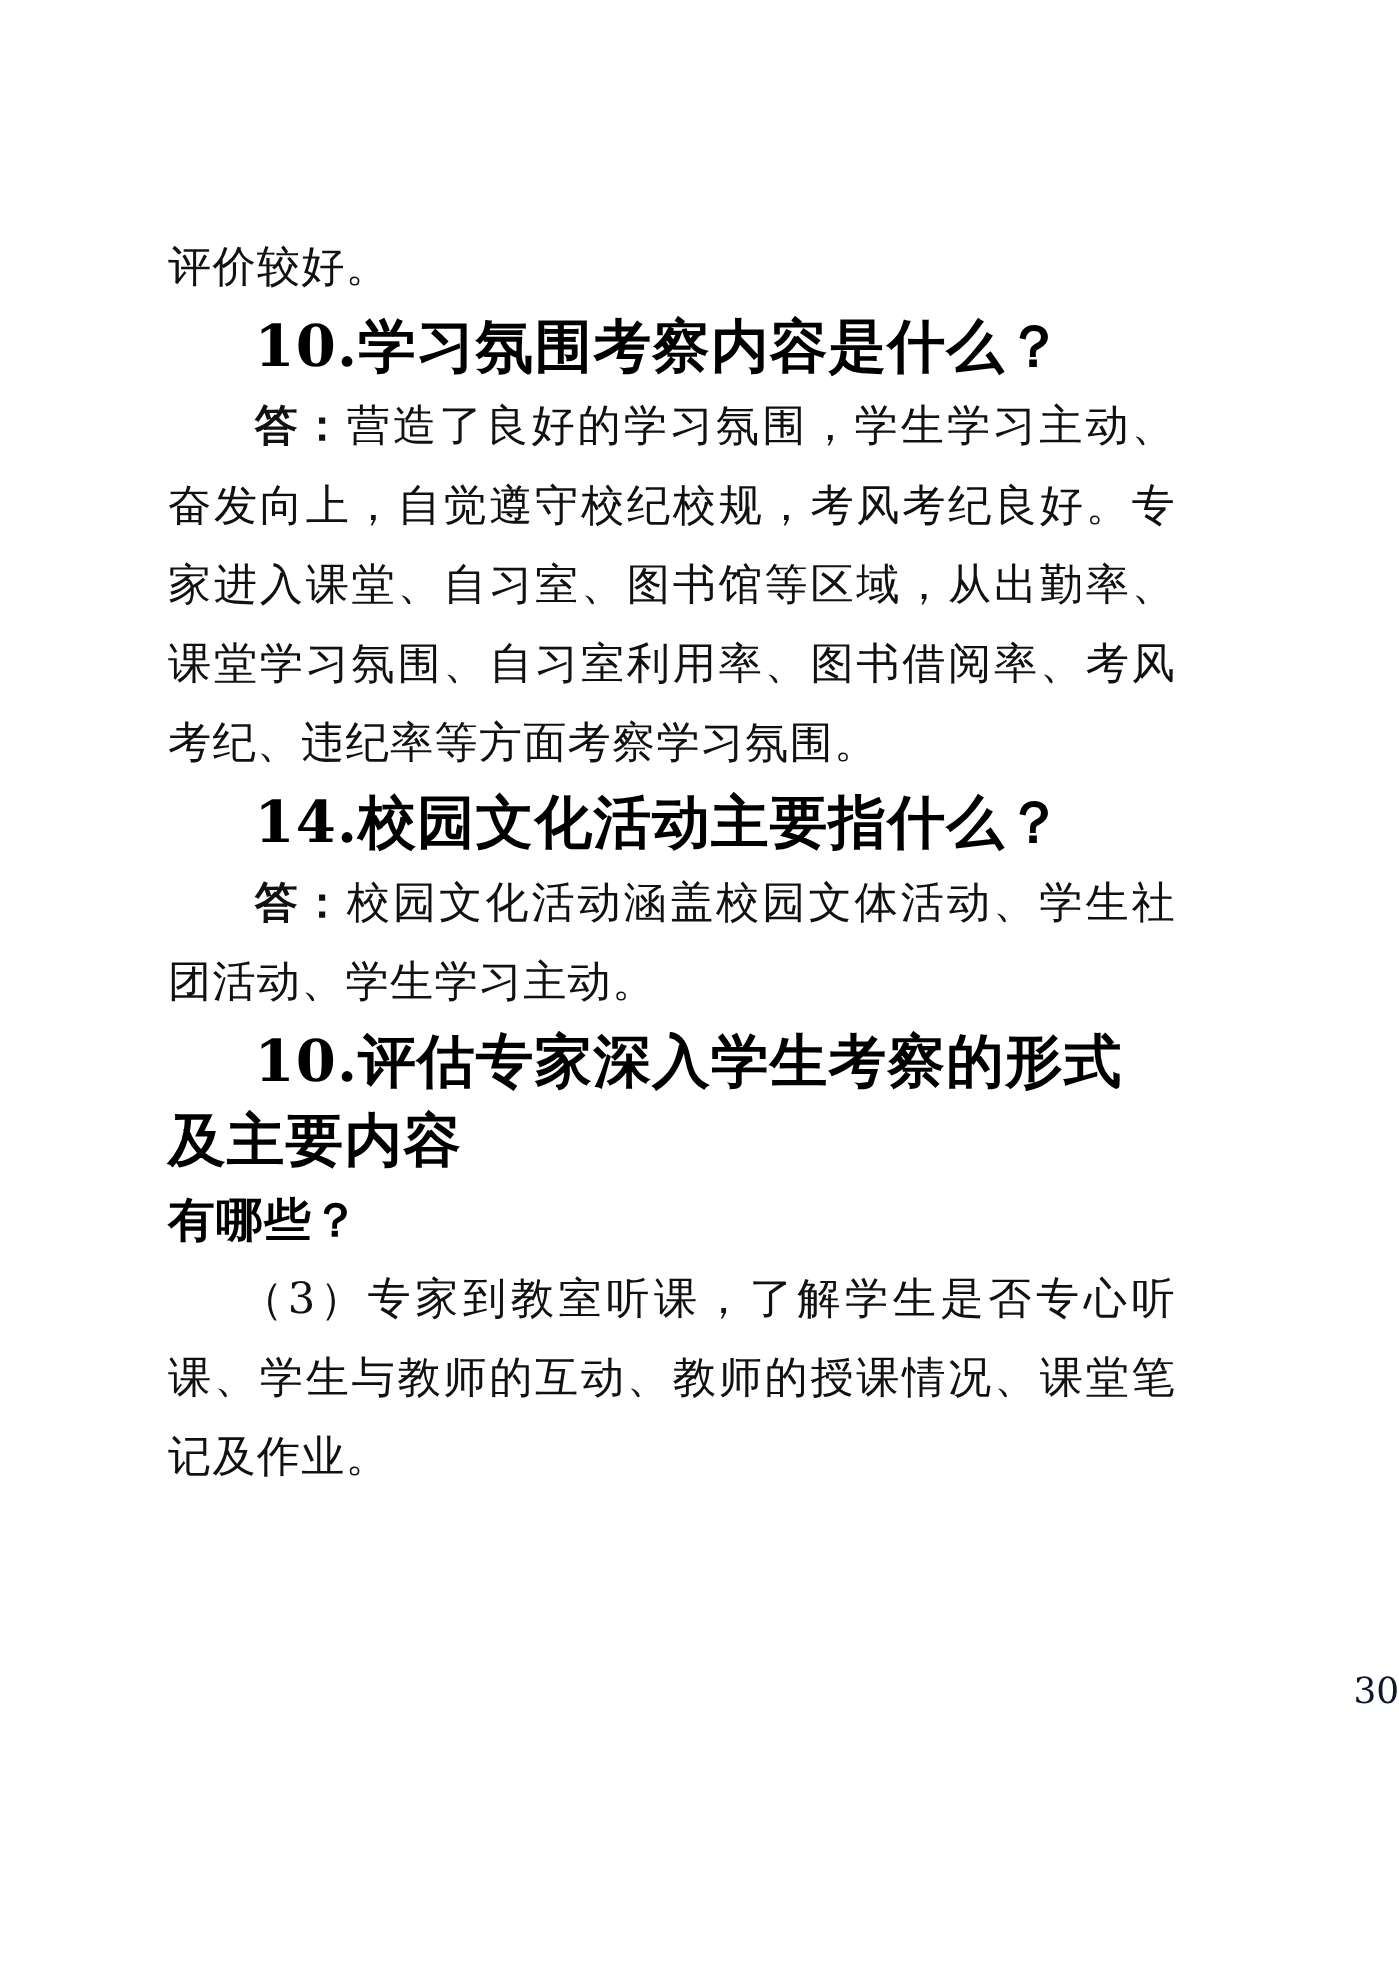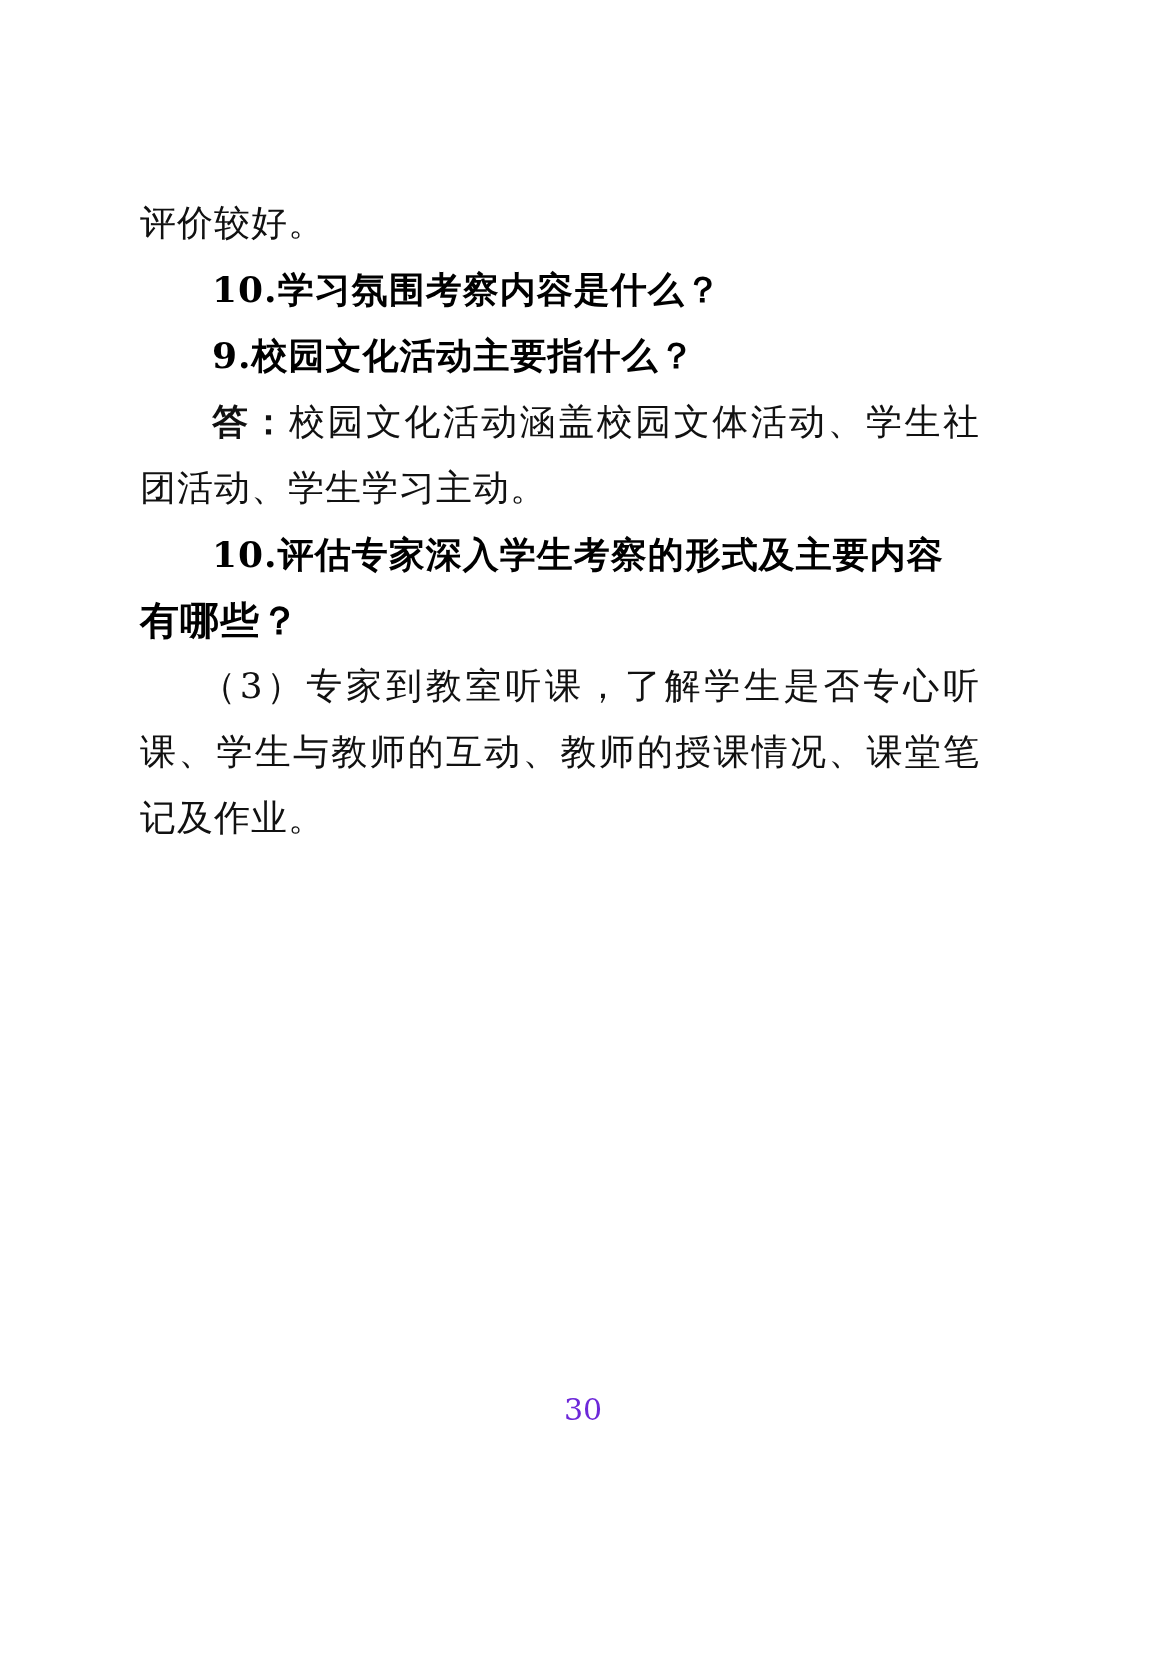--- a/index.html
+++ b/index.html
@@ -34,21 +34,21 @@
     color: #111111;
   }
   .para.indent {
     text-indent: 72px;
   }
   .para.indent-half {
     text-indent: 60px;
   }
   .q {
     font-weight: 700;
-    font-size: 36px;
+    font-size: 48px;
     line-height: 66px;
     letter-spacing: 1px;
     text-indent: 72px;
     margin: 0;
     color: #000000;
   }
   .q-cont {
     font-weight: 700;
     font-size: 39px;
     line-height: 66px;
@@ -58,39 +58,40 @@
     color: #000000;
   }
   .ans-label {
     font-weight: 700;
   }
   .page-number {
     position: absolute;
     left: 0;
     right: 0;
     top: 1392px;
-    text-align: center;
+    text-align: right;
     font-size: 30px;
-    color: #6d28d9;
+    color: #0f172a;
     font-family: "DejaVu Serif", "Liberation Serif", serif;
   }
 </style>
 </head>
 <body>
 
 <div class="page">
 
   <div class="content">
 
     <p class="para">评价较好。</p>
 
     <p class="q">10.学习氛围考察内容是什么？</p>
 
+    <p class="para indent"><span class="ans-label">答：</span><span>营造了良好的学习氛围，学生学习主动、奋发向上，自觉遵守校纪校规，考风考纪良好。专家进入课堂、自习室、图书馆等区域，从出勤率、课堂学习氛围、自习室利用率、图书借阅率、考风考纪、违纪率等方面考察学习氛围。</span></p>
 
-    <p class="q">9.校园文化活动主要指什么？</p>
+    <p class="q">14.校园文化活动主要指什么？</p>
 
     <p class="para indent"><span class="ans-label">答：</span><span>校园文化活动涵盖校园文体活动、学生社团活动、学生学习主动。</span></p>
 
     <p class="q">10.评估专家深入学生考察的形式及主要内容</p>
 
     <p class="q-cont">有哪些？</p>
 
 
     <p class="para indent-half">（3）专家到教室听课，了解学生是否专心听课、学生与教师的互动、教师的授课情况、课堂笔记及作业。</p>
 

